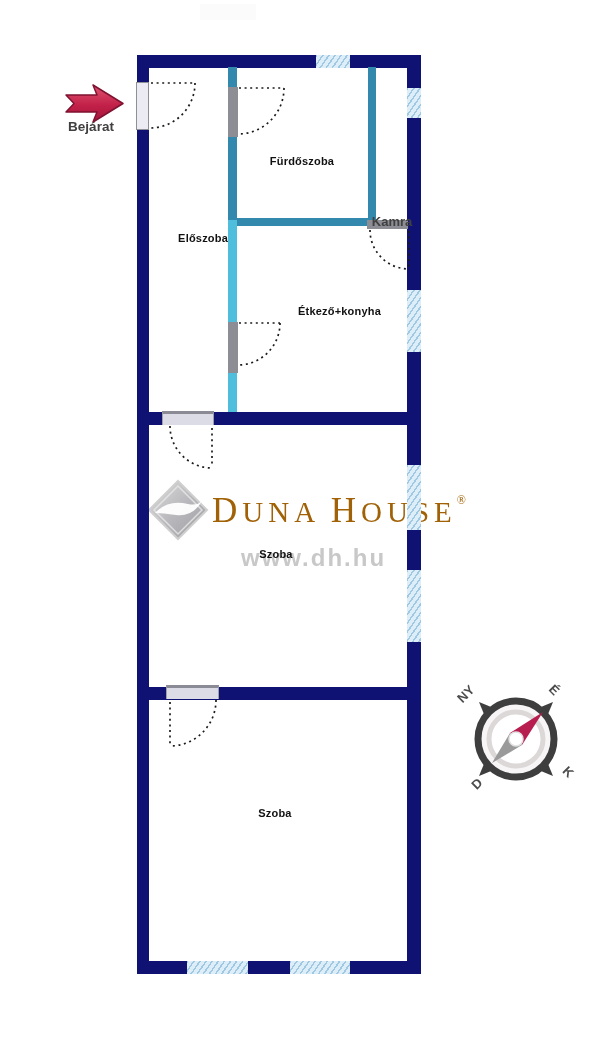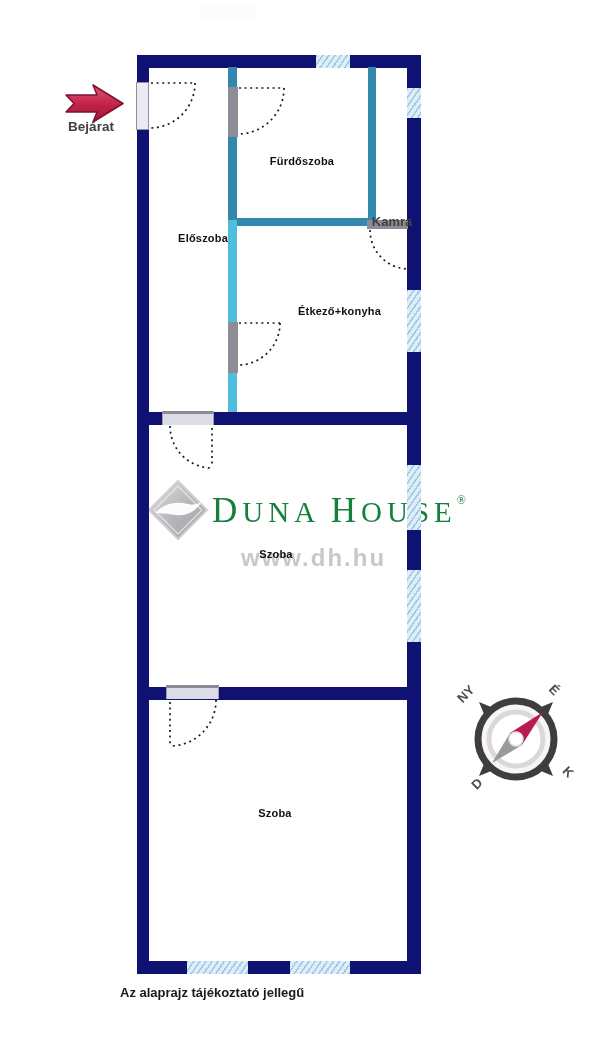--- a/index.html
+++ b/index.html
@@ -16,21 +16,21 @@
   .leaf-jamb{position:absolute;background:#8d8d95;}
   .leaf-panel{position:absolute;background:#dcdce6;border-top:3px solid #8b8b95;
               border-left:1px solid #a0a0aa;border-right:1px solid #a0a0aa;box-sizing:border-box;}
   .leaf-entrance{position:absolute;background:#ecebf4;border:1.5px solid #8f8f98;box-sizing:border-box;}
   
   .room-label{position:absolute;color:#111111;font-weight:bold;font-size:11px;text-align:center;
               letter-spacing:.2px;white-space:nowrap;}
   .small-label{position:absolute;color:#404040;font-weight:bold;font-size:13px;text-align:center;white-space:nowrap;}
   .note{position:absolute;color:#1a1a1a;font-weight:bold;font-size:13px;white-space:nowrap;}
   
-  .wm-brand{position:absolute;color:#15803d;font-family:"Liberation Serif",serif;
+  .wm-brand{position:absolute;color:#a16207;font-family:"Liberation Serif",serif;
             font-size:29px;letter-spacing:5px;white-space:nowrap;}
   .wm-brand .big{font-size:35px;}
   .wm-brand .reg{font-size:12px;vertical-align:18px;letter-spacing:0;}
   .wm-url{position:absolute;color:#c8c8c8;font-weight:bold;font-size:24px;letter-spacing:2px;white-space:nowrap;}
   .smudge{position:absolute;background:#fbfbfb;}
   svg{position:absolute;left:0;top:0;overflow:visible;}
 </style>
 </head>
 <body>
 
@@ -140,15 +140,14 @@
     <polygon points="37,88 67,70 55,58" fill="#9a9a9a"></polygon>
     <circle cx="61" cy="64" r="7" fill="#ffffff" stroke="#e2e2e2" stroke-width="1.5"></circle>
     <g font-family="Liberation Sans, sans-serif" font-size="13" font-weight="bold" fill="#4c4c4c" text-anchor="middle">
       <text transform="translate(14,22) rotate(-45)">NY</text>
       <text transform="translate(96,18) rotate(45)">É</text>
       <text transform="translate(25,112) rotate(-45)">D</text>
       <text transform="translate(110,100) rotate(45)">K</text>
     </g>
   </svg>
 
-  <div class="note" style="left:120px;top:985px;">Az alaprajz tájékoztató jellegű</div>
 
 </div>
 
 </body></html>

